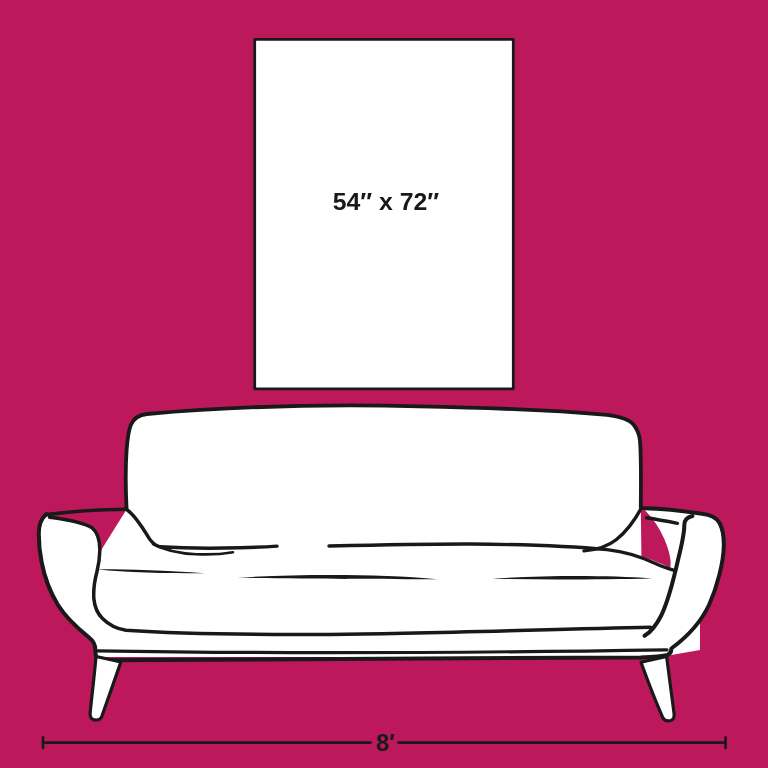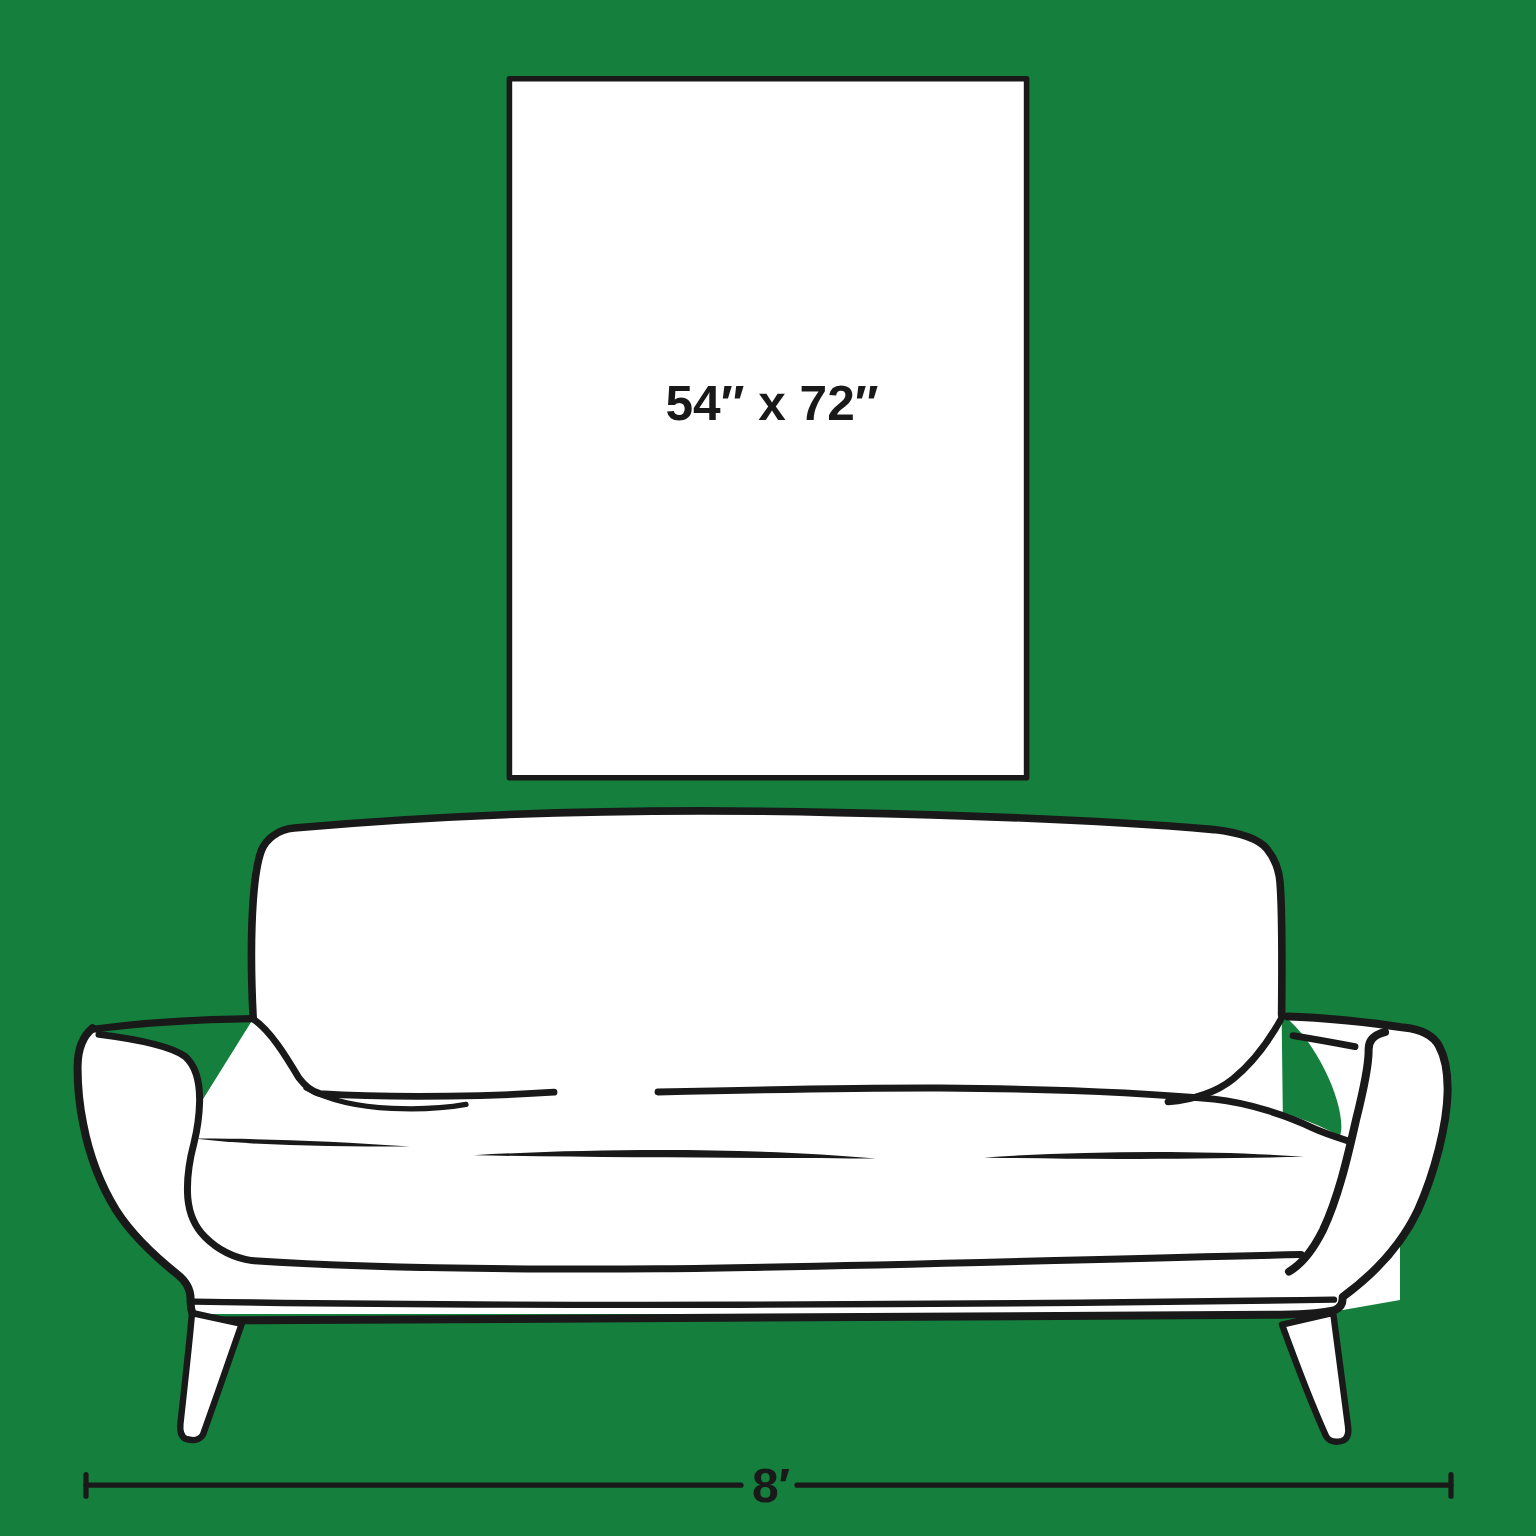--- a/index.html
+++ b/index.html
@@ -1,16 +1,16 @@
 <!DOCTYPE html>
 <html><head>
 <meta charset="utf-8">
 <style>
   html,body{margin:0;padding:0;background:#ffffff;}
-  #stage{position:relative;width:768px;height:768px;background:#15803d;overflow:hidden;}
+  #stage{position:relative;width:768px;height:768px;background:#be185d;overflow:hidden;}
   svg{position:absolute;left:0;top:0;}
   text{font-family:"Liberation Sans",sans-serif;font-weight:bold;fill:#191919;}
 </style>
 </head>
 <body>
 <div id="stage">
 <svg width="768" height="768" viewBox="0 0 768 768">
   <g stroke="#191919" fill="none" stroke-linecap="round" stroke-linejoin="round">
 
     <rect x="254.7" y="39.4" width="258.6" height="349.5" stroke-width="2.8" fill="#ffffff"></rect>

